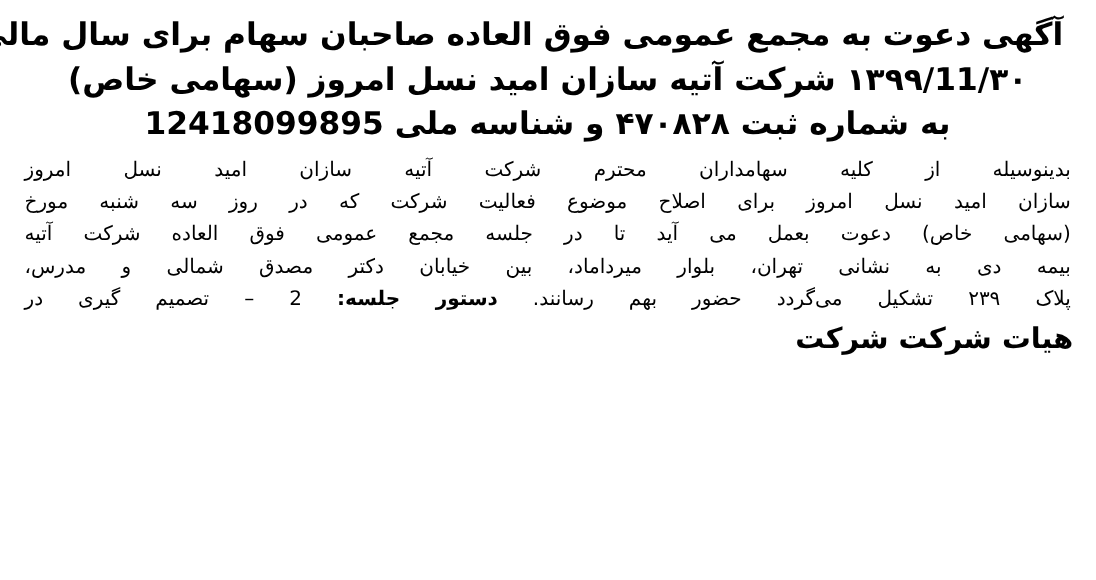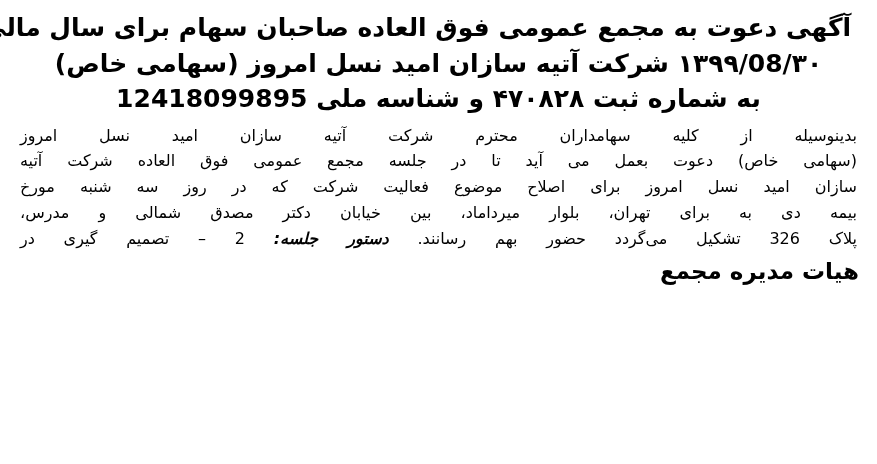--- a/index.html
+++ b/index.html
@@ -48,44 +48,43 @@
     display: block;
     white-space: nowrap;
     text-align: justify;
   }
   .notice-body .p-line.last {
     display: block;
     text-align: center;
   }
   .bold {
     font-weight: bold;
-    font-style: italic;
   }
   .signature {
     font-weight: bold;
     font-size: 23px;
     margin-top: 6px;
     text-align: right;
     padding-right: 2px;
   }
 </style>
 </head>
 <body>
 
 <div class="page">
 
   <div class="notice-title">
     <span class="line">آگهی دعوت به مجمع عمومی فوق العاده صاحبان سهام برای سال مالی</span>
-    <span class="line">۱۳۹۹/08/۳۰ شرکت آتیه سازان امید نسل امروز (سهامی خاص)</span>
+    <span class="line">۱۳۹۹/11/۳۰ شرکت آتیه سازان امید نسل امروز (سهامی خاص)</span>
     <span class="line">به شماره ثبت ۴۷۰۸۲۸ و شناسه ملی 12418099895</span>
   </div>
 
   <div class="notice-body">
     <span class="p-line">بدینوسیله از کلیه سهامداران محترم شرکت آتیه سازان امید نسل امروز</span>
+    <span class="p-line">سازان امید نسل امروز برای اصلاح موضوع فعالیت شرکت که در روز سه شنبه مورخ</span>
     <span class="p-line">(سهامی خاص) دعوت بعمل می آید تا در جلسه مجمع عمومی فوق العاده شرکت آتیه</span>
-    <span class="p-line">سازان امید نسل امروز برای اصلاح موضوع فعالیت شرکت که در روز سه شنبه مورخ</span>
-    <span class="p-line">بیمه دی به برای تهران، بلوار میرداماد، بین خیابان دکتر مصدق شمالی و مدرس،</span>
-    <span class="p-line"><span>پلاک 326 تشکیل می‌گردد حضور بهم رسانند. </span><span class="bold">دستور جلسه:</span><span> 2 – تصمیم گیری در</span></span>
+    <span class="p-line">بیمه دی به نشانی تهران، بلوار میرداماد، بین خیابان دکتر مصدق شمالی و مدرس،</span>
+    <span class="p-line"><span>پلاک ۲۳۹ تشکیل می‌گردد حضور بهم رسانند. </span><span class="bold">دستور جلسه:</span><span> 2 – تصمیم گیری در</span></span>
   </div>
 
-  <div class="signature">هیات مدیره مجمع</div>
+  <div class="signature">هیات شرکت شرکت</div>
 
 </div>
 
 </body></html>

